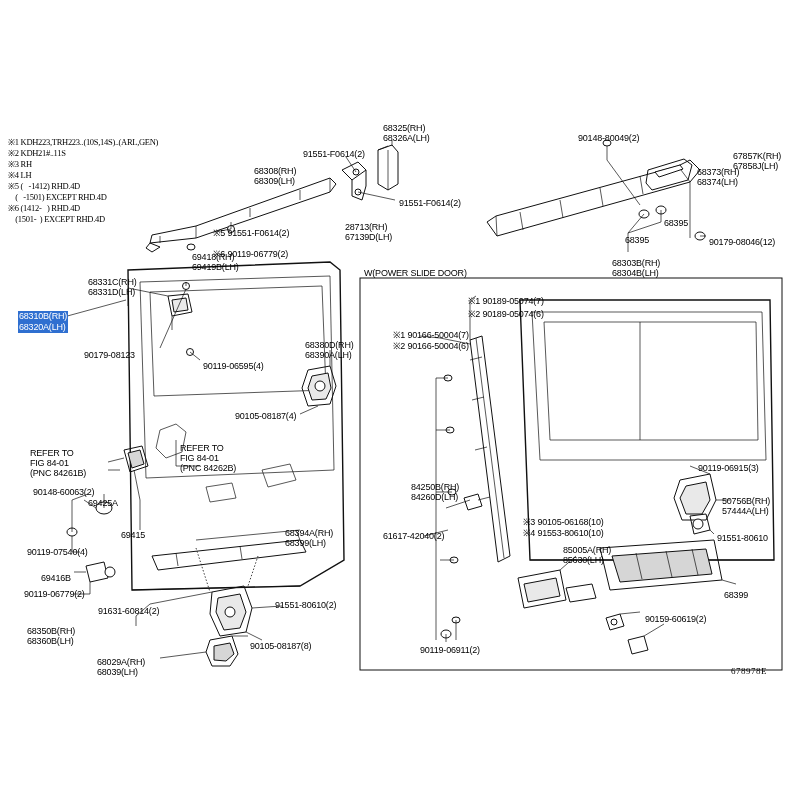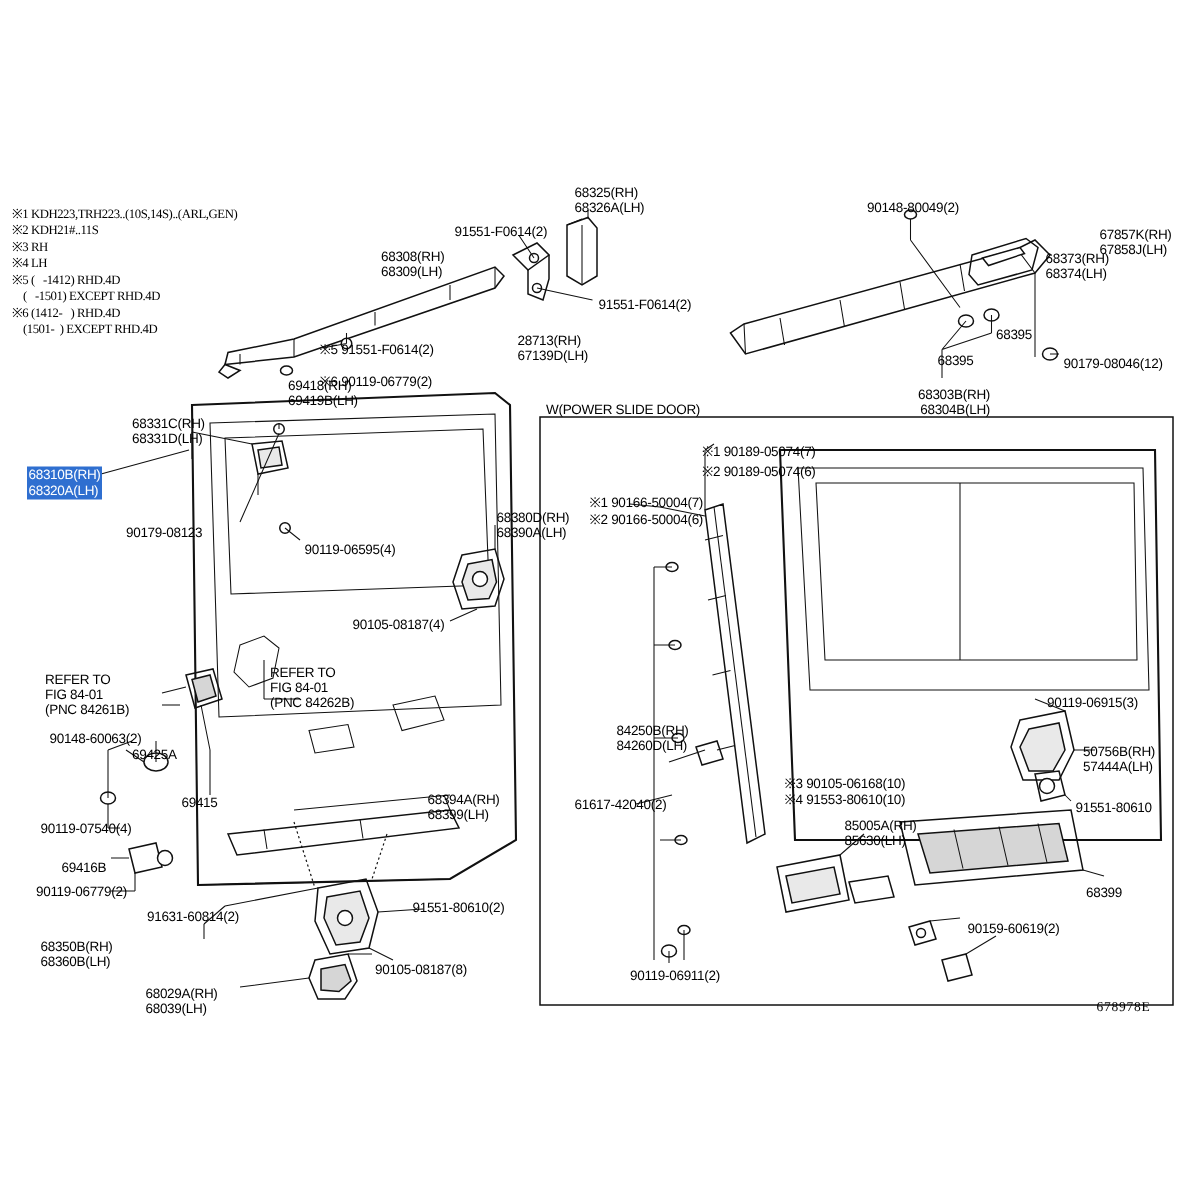--- a/index.html
+++ b/index.html
@@ -242,31 +242,31 @@
   <div class="lbl" style="left:254px;top:166px;">68308(RH)
 68309(LH)</div>
   <div class="lbl" style="left:399px;top:198px;">91551-F0614(2)</div>
   <div class="lbl" style="left:664px;top:218px;">68395</div>
   <div class="lbl" style="left:709px;top:237px;">90179-08046(12)</div>
   <div class="lbl" style="left:625px;top:235px;">68395</div>
   <div class="lbl" style="left:345px;top:222px;">28713(RH)
 67139D(LH)</div>
   <div class="lbl" style="left:213px;top:228px;">※5 91551-F0614(2)</div>
   <div class="lbl" style="left:213px;top:249px;">※6 90119-06779(2)</div>
-  <div class="lbl" style="left:612px;top:258px;text-align:right;">68303B(RH)
+  <div class="lbl" style="left:612px;top:258px;">68303B(RH)
 68304B(LH)</div>
   <div class="lbl" style="left:192px;top:252px;">69418(RH)
 69419B(LH)</div>
   <div class="lbl" style="left:88px;top:277px;">68331C(RH)
 68331D(LH)</div>
   <div class="lbl" style="left:468px;top:296px;">※1 90189-05074(7)</div>
   <div class="lbl" style="left:468px;top:309px;">※2 90189-05074(6)</div>
   <div class="lbl" style="left:393px;top:330px;">※1 90166-50004(7)</div>
   <div class="lbl" style="left:393px;top:341px;">※2 90166-50004(6)</div>
-  <div class="lbl" style="left:305px;top:340px;margin-left:26px;">68380D(RH)
+  <div class="lbl" style="left:305px;top:340px;">68380D(RH)
 68390A(LH)</div>
   <div class="lbl" style="left:84px;top:350px;">90179-08123</div>
   <div class="lbl" style="left:203px;top:361px;">90119-06595(4)</div>
   <div class="lbl" style="left:235px;top:411px;">90105-08187(4)</div>
   <div class="lbl" style="left:698px;top:463px;">90119-06915(3)</div>
   <div class="lbl" style="left:411px;top:482px;">84250B(RH)
 84260D(LH)</div>
   <div class="lbl" style="left:722px;top:496px;">50756B(RH)
 57444A(LH)</div>
   <div class="lbl" style="left:33px;top:487px;">90148-60063(2)</div>

